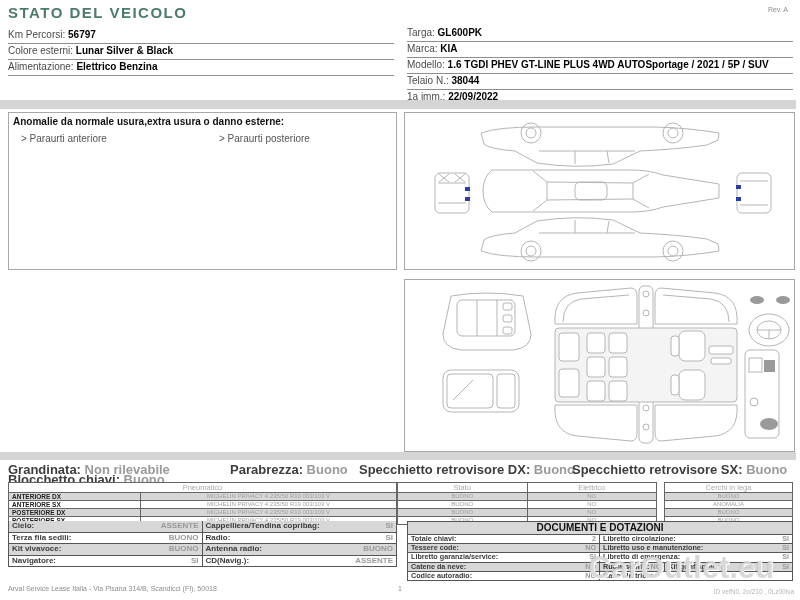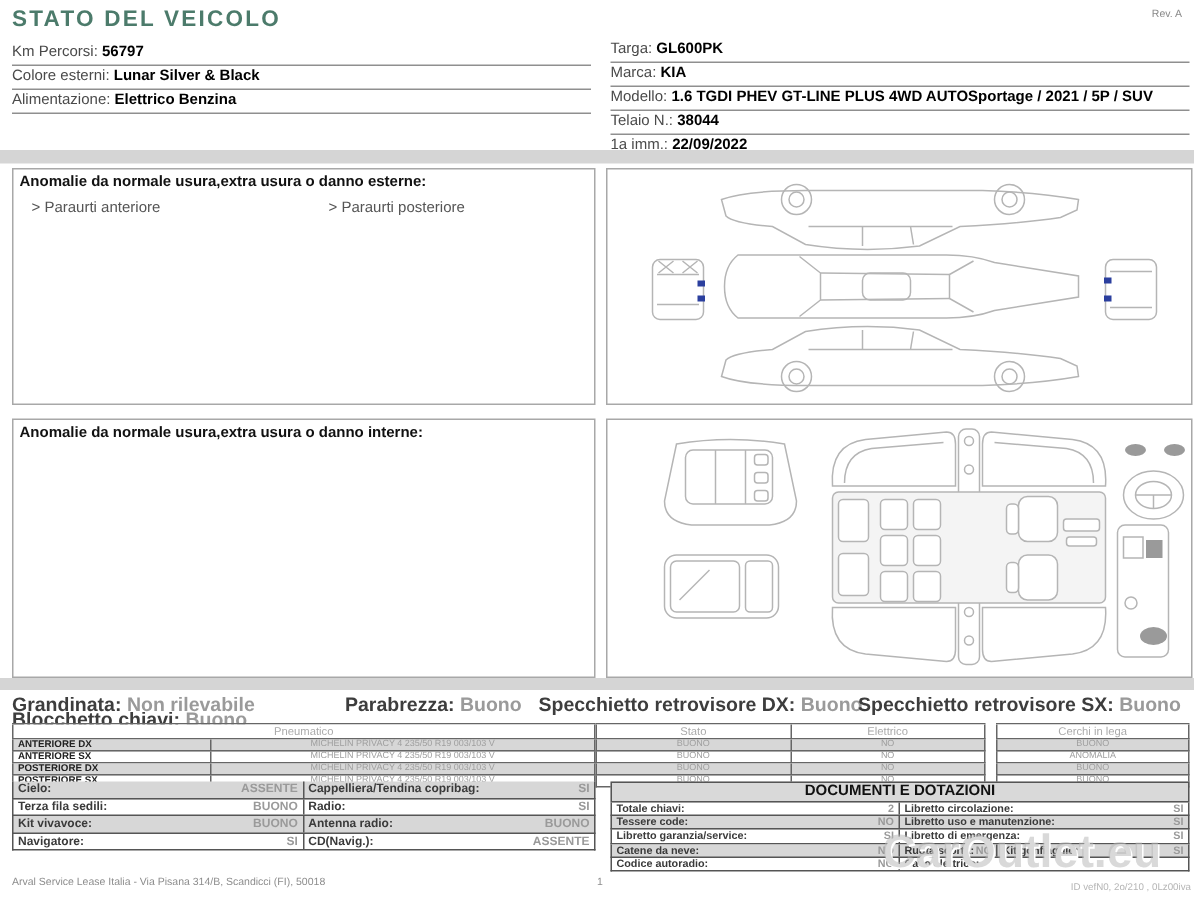--- a/index.html
+++ b/index.html
@@ -139,23 +139,20 @@
       </g>
       <g transform="translate(332,60)" class="ln">
         <rect x="0" y="0" width="34" height="40" rx="5"></rect>
         <path d="M3,8 L31,8 M3,32 L31,32"></path>
         <rect class="mk" x="-1" y="12" width="5" height="4"></rect>
         <rect class="mk" x="-1" y="24" width="5" height="4"></rect>
       </g>
     </svg>
   </div>
 
-  <div class="box" style="left:8px;top:279px;width:387px;height:171px;">
-    <h3>Anomalie da normale usura,extra usura o danno interne:</h3>
-  </div>
 
   <div class="box" style="left:404px;top:279px;width:389px;height:171px;">
     <svg width="387" height="169" viewBox="0 0 387 169">
       <g transform="translate(40,10)" class="ln">
         <path d="M6,6 Q42,0 78,6 L86,44 Q86,58 68,60 L16,60 Q-2,58 -2,44 Z"></path>
         <rect x="12" y="10" width="58" height="36" rx="5"></rect>
         <path d="M32,10 L32,46 M52,10 L52,46"></path>
         <rect x="58" y="13" width="9" height="7" rx="2"></rect>
         <rect x="58" y="25" width="9" height="7" rx="2"></rect>
         <rect x="58" y="37" width="9" height="7" rx="2"></rect>

